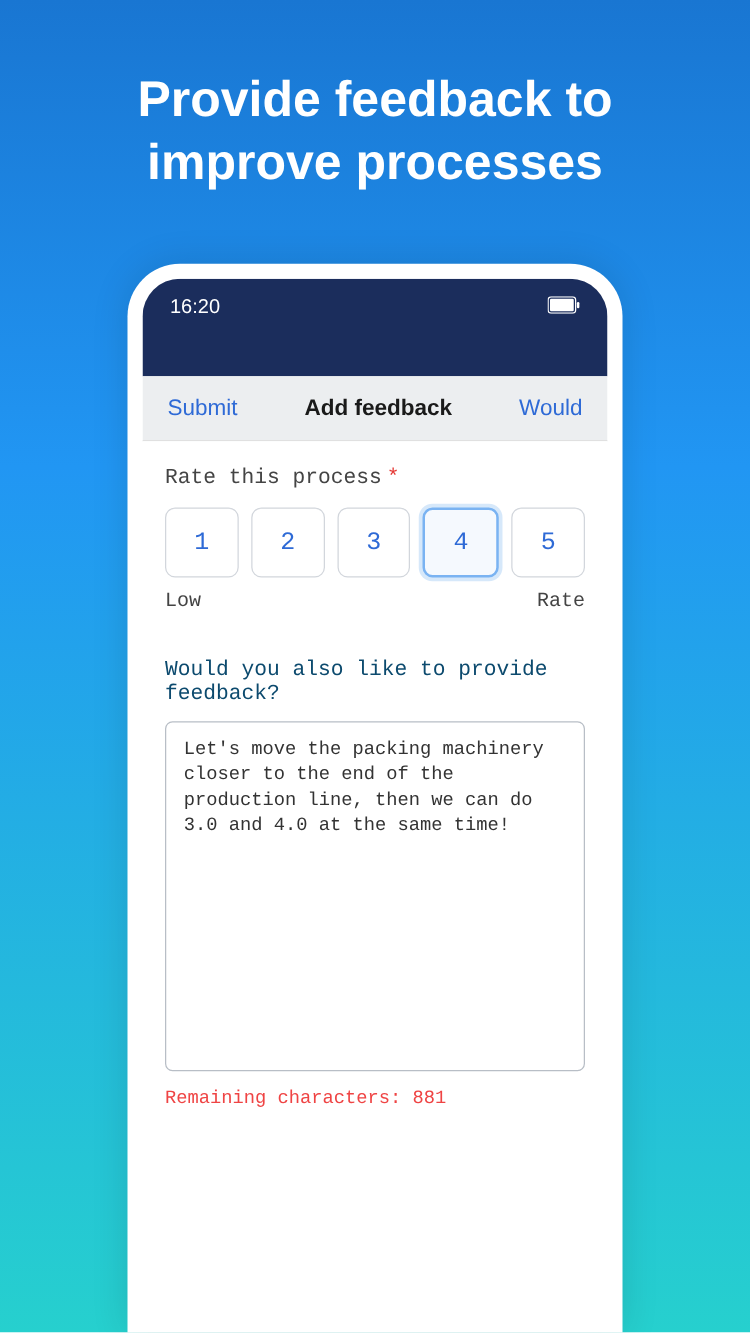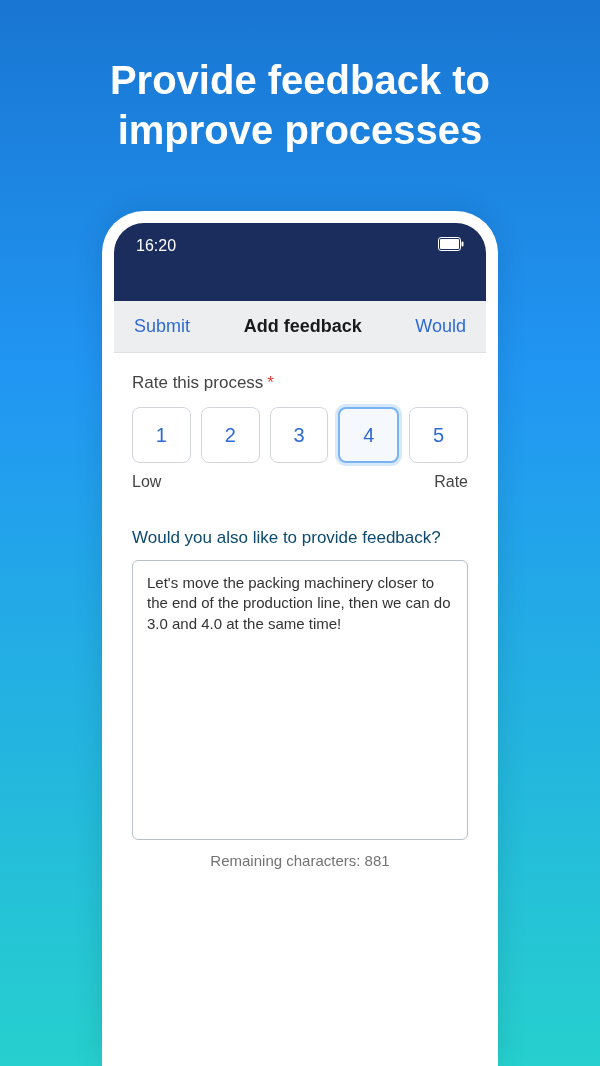--- a/index.html
+++ b/index.html
@@ -81,20 +81,21 @@
       cursor: pointer;
     }
     .header-center {
       font-size: 18px;
       font-weight: 700;
       color: #1a1a1a;
     }
     .content {
       padding: 20px 18px;
       background: #ffffff;
+      font-family: Liberation Mono, monospace;
     }
     .rating-label {
       display: flex;
       align-items: center;
       font-size: 17px;
       color: #444444;
       margin-bottom: 14px;
     }
     .required-mark {
       color: #E53935;
@@ -143,23 +144,23 @@
       border: 1px solid #B8BEC6;
       border-radius: 6px;
       padding: 12px 14px;
       font-family: inherit;
       font-size: 15px;
       color: #333333;
       line-height: 1.35;
       resize: none;
     }
     .char-count {
-      text-align: center;
+      text-align: left;
       font-size: 15px;
-      color: #737373;
+      color: #ef4444;
       margin-top: 8px;
     }
   </style>
 </head>
 <body>
 
 <div class="backdrop">
   <div class="hero-title">Provide feedback to improve processes</div>
 
   <div class="phone-frame">

